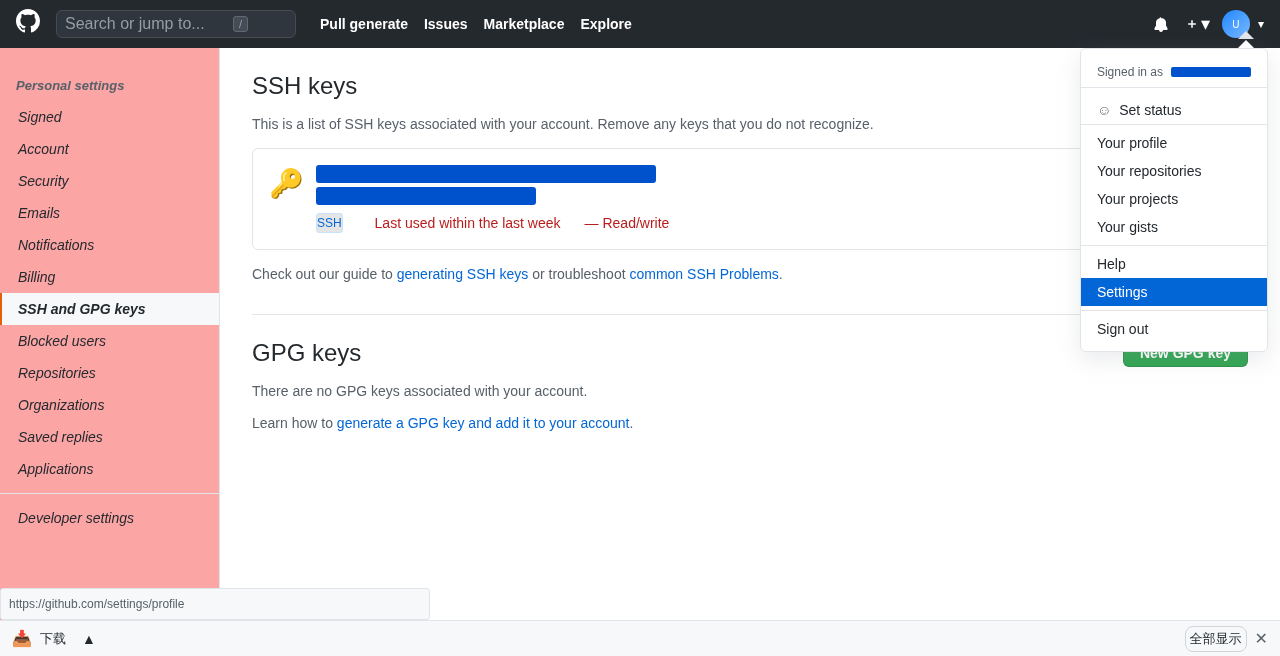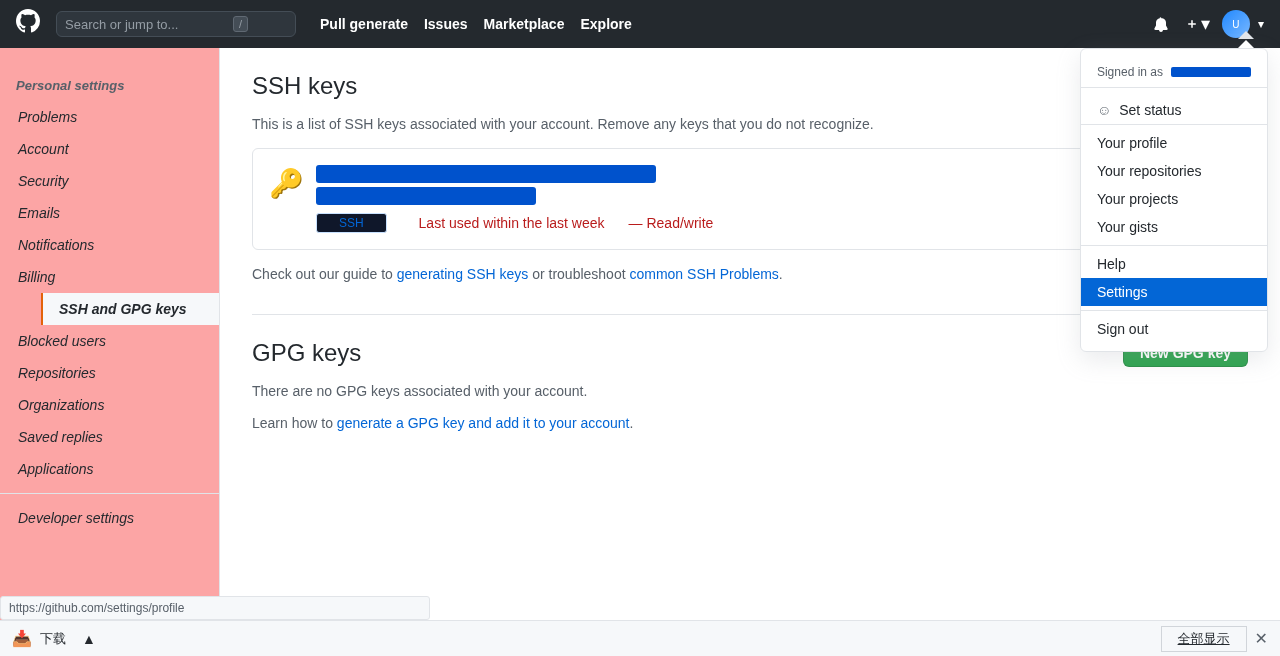--- a/index.html
+++ b/index.html
@@ -29,21 +29,21 @@
       border-radius: 6px;
       padding: 4px 8px;
       gap: 8px;
       width: 240px;
     }
     .topnav-search input {
       background: transparent;
       border: none;
       outline: none;
       color: #f97316;
-      font-size: 13px;
+      font-size: 16px;
       width: 160px;
     }
     .topnav-search input::placeholder { color: #959da5; }
     .search-slash {
       background: #444d56;
       color: #959da5;
       font-size: 11px;
       padding: 1px 5px;
       border-radius: 3px;
       border: 1px solid #606973;
@@ -120,21 +120,20 @@
       font-size: 14px;
       cursor: pointer;
       text-decoration: none;
       border-left: 2px solid transparent;
     }
     .sidebar-item.active {
       background: #f6f8fa;
       font-weight: 600;
       border-left: 2px solid #e36209;
       color: #24292e;
-      margin-left: 41px;
     }
 
     
     .main-content {
       flex: 1;
       padding: 24px 32px;
       background: white;
     }
 
     
@@ -193,25 +192,25 @@
     }
     .key-info {
       flex: 1;
     }
     .key-meta {
       font-size: 14px;
       color: #b91c1c;
       margin-left: 20px;
     }
     .key-label {
-      background: #0f172a;
+      background: #e5e5e5;
       border: 1px solid #c8e1ff;
       color: #0366d6;
       font-size: 12px;
-      padding: 2px 22px;
+      padding: 2px 0;
       border-radius: 3px;
       margin-right: 8px;
     }
 
     .help-text {
       font-size: 14px;
       color: #586069;
       margin-bottom: 32px;
     }
     .help-text a, .help-link {
@@ -340,45 +339,44 @@
     }
     .bottom-bar-right {
       margin-left: auto;
       display: flex;
       align-items: center;
       gap: 8px;
     }
     .bottom-bar-btn {
       background: #f6f8fa;
       border: 1px solid #d1d5da;
-      border-radius: 0;
-      padding: 3px 16px;
+      border-radius: 8px;
+      padding: 3px 4px;
       font-size: 13px;
       cursor: pointer;
       color: #24292e;
-      text-decoration: underline;
     }
     .bottom-bar-close {
       font-size: 16px;
       cursor: pointer;
       color: #586069;
     }
 
     .status-bar-url {
       font-size: 12px;
       color: #586069;
       background: #f6f8fa;
       border: 1px solid #e1e4e8;
       padding: 2px 8px;
       border-radius: 3px;
       position: fixed;
       bottom: 36px;
       left: 0;
       width: 430px;
-      height: 24px;
+      height: 32px;
       display: flex;
       align-items: center;
       z-index: 290;
     }
 
     
     .key-visual-block {
       width: 340px;
       height: 18px;
       background: #0052cc;
@@ -450,21 +448,21 @@
     <a class="dropdown-item active">Settings</a>
     <hr class="dropdown-divider">
     <a class="dropdown-item">Sign out</a>
   </div>
 </div>
 
 <div class="page-layout">
 
   <aside class="sidebar">
     <div class="sidebar-heading">Personal settings</div>
-    <a class="sidebar-item">Problems</a>
+    <a class="sidebar-item">Signed</a>
     <a class="sidebar-item">Account</a>
     <a class="sidebar-item">Security</a>
     <a class="sidebar-item">Emails</a>
     <a class="sidebar-item">Notifications</a>
     <a class="sidebar-item">Billing</a>
     <a class="sidebar-item active">SSH and GPG keys</a>
     <a class="sidebar-item">Blocked users</a>
     <a class="sidebar-item">Repositories</a>
     <a class="sidebar-item">Organizations</a>
     <a class="sidebar-item">Saved replies</a>

